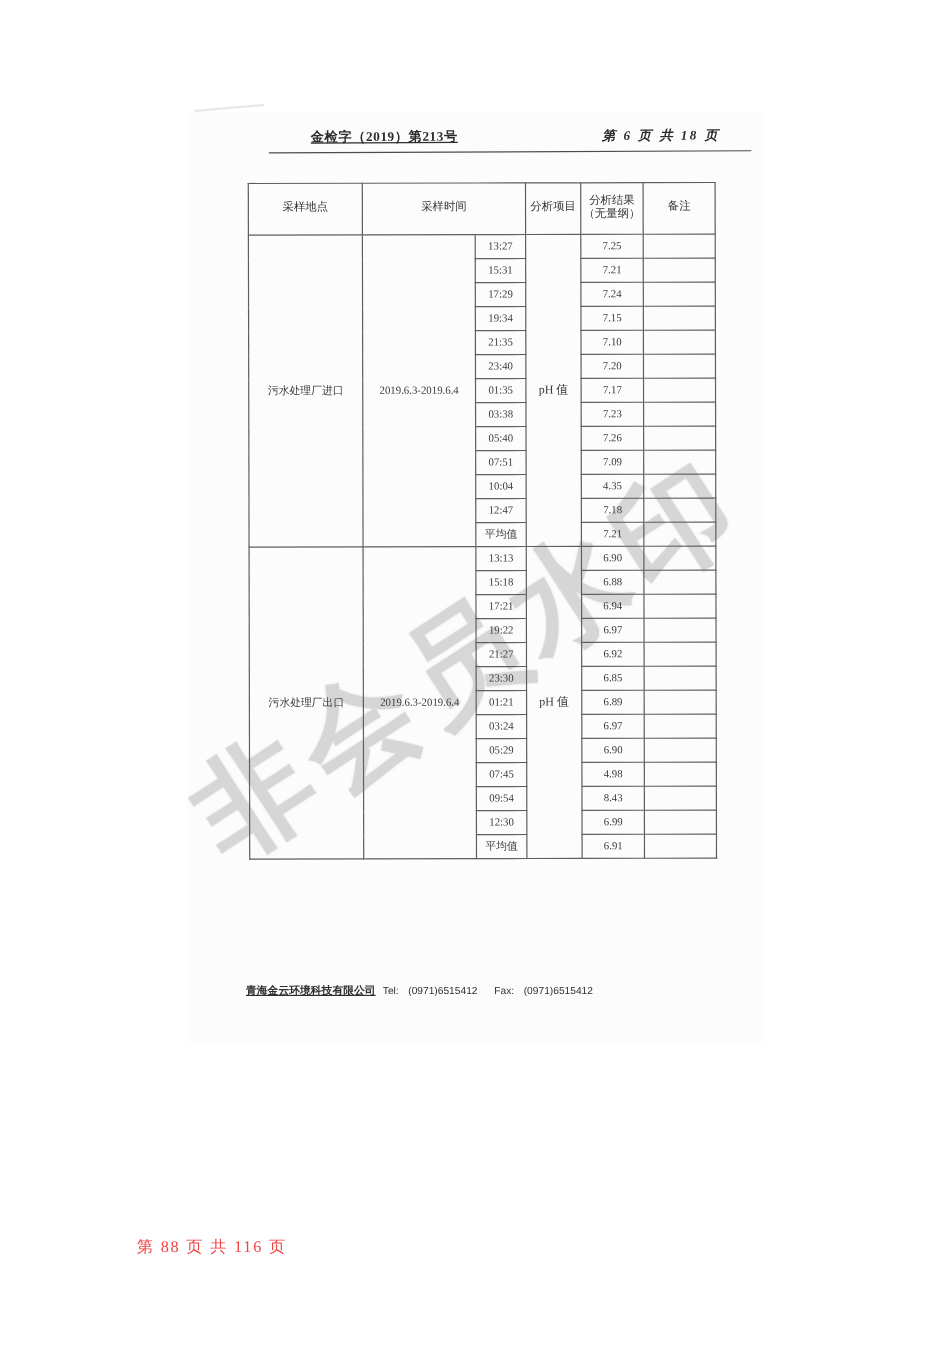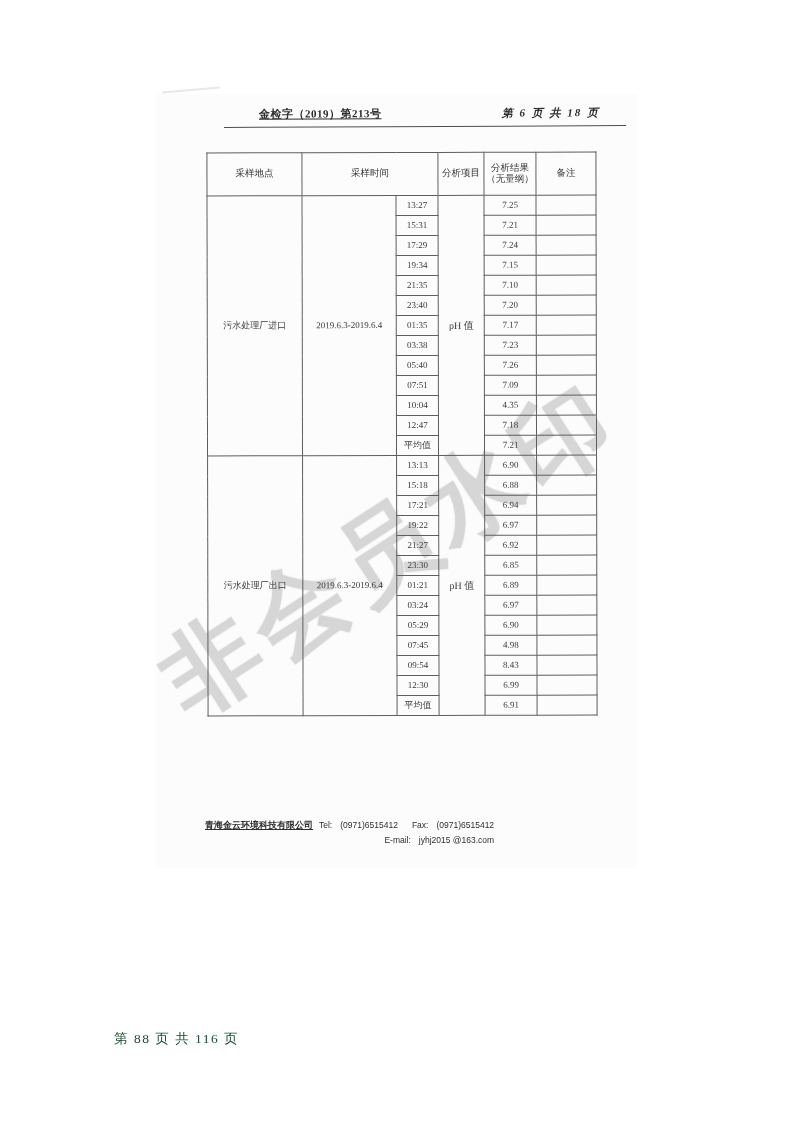--- a/index.html
+++ b/index.html
@@ -61,21 +61,21 @@
   .contact .company{
     font-weight:bold;text-decoration:underline;font-size:9px;
     font-family:"Liberation Serif","DejaVu Serif",serif;
   }
   .contact .lbl{margin-left:6px;}
   .contact .val{margin-left:8px;}
   .contact .row2 .lbl{margin-left:0;}
   
   .outer-page{
     position:absolute;left:114px;top:1030px;
-    font-size:13.5px;color:#14532d;letter-spacing:1.5px;
+    font-size:13.5px;color:#ef4444;letter-spacing:1.5px;
   }
 </style>
 </head>
 <body>
 
 <div class="scan-page"></div>
 <div class="corner-smudge"></div>
 
 <div class="watermark">非会员水印</div>
 
@@ -244,20 +244,17 @@
           <td class="result">6.91</td>
           <td class="remark"></td>
         </tr>
       </tbody>
   </table>
 
   <div class="contact">
     <div class="row1">
       <span class="company">青海金云环境科技有限公司</span><span class="lbl">Tel:</span><span class="val">(0971)6515412</span><span class="lbl" style="margin-left:14px">Fax:</span><span class="val">(0971)6515412</span>
     </div>
-    <div class="row2">
-      <span class="lbl">E-mail:</span><span class="val">jyhj2015 @163.com</span>
-    </div>
   </div>
 
   <div class="outer-page">第 88 页 共 116 页</div>
 
 </div>
 
 </body></html>

